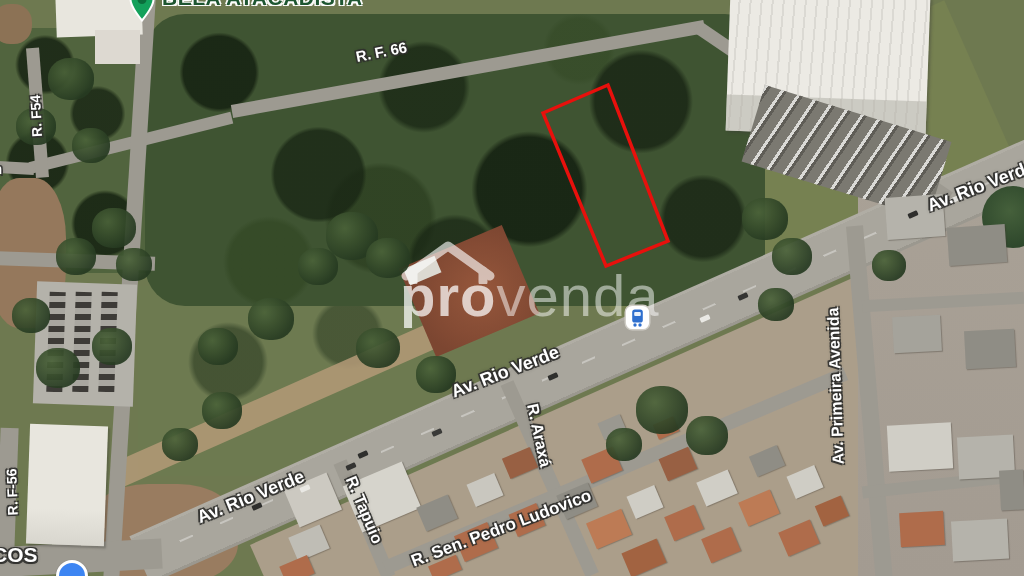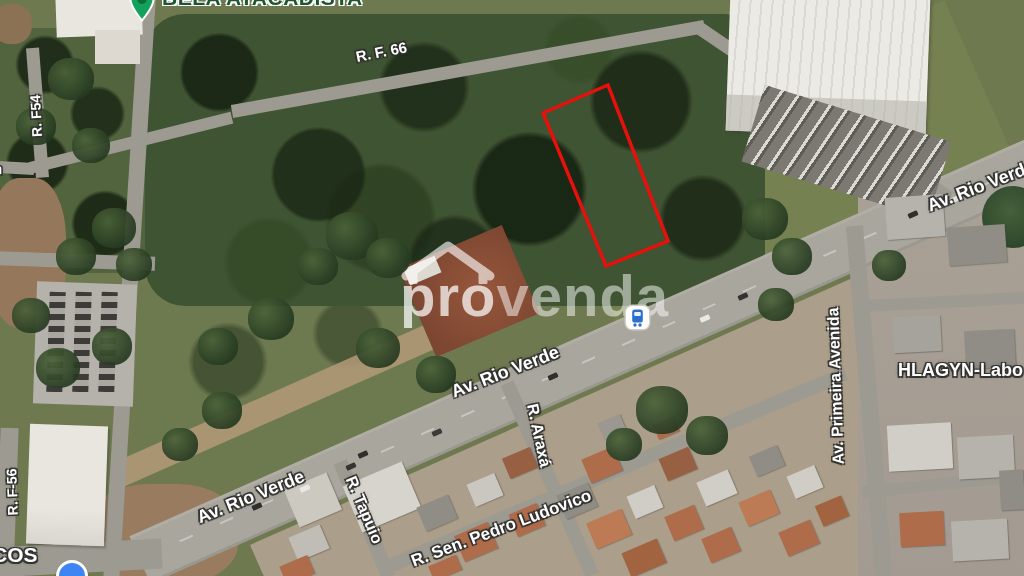--- a/index.html
+++ b/index.html
@@ -90,21 +90,21 @@
   #dealer-bldg{left:28px;top:425px;width:78px;height:120px;transform:rotate(2deg);
     background:linear-gradient(180deg,#e8e6de 0 70%,#d8d6ce);box-shadow:2px 2px 2px rgba(60,60,55,.35);}
   #tl-bldg{left:56px;top:-8px;width:86px;height:44px;transform:rotate(-2deg);background:#e8e6de;}
   #tl-annex{left:95px;top:30px;width:45px;height:34px;background:#ddd9d1;}
   
   #parcel-svg{position:absolute;inset:0;width:1024px;height:576px;pointer-events:none;}
   #parcel-svg polygon{fill:none;stroke:#e8100c;stroke-width:3.5;stroke-linejoin:miter;}
   #watermark{position:absolute;left:398px;top:238px;color:#fff;pointer-events:none;}
   #wm-text{position:absolute;left:2px;top:24px;font-size:58px;letter-spacing:1px;white-space:nowrap;}
   #wm-text .b{font-weight:700;opacity:.72;}
-  #wm-text .l{font-weight:700;opacity:.5;}
+  #wm-text .l{font-weight:400;opacity:.5;}
   #wm-house{position:absolute;left:0;top:0;opacity:.62;}
   
   .lbl{position:absolute;color:#fff;font-weight:700;white-space:nowrap;
     text-shadow:-1.5px -1.5px 0 rgba(48,48,46,.9),1.5px -1.5px 0 rgba(48,48,46,.9),
                 -1.5px 1.5px 0 rgba(48,48,46,.9),1.5px 1.5px 0 rgba(48,48,46,.9),
                 0 0 4px rgba(0,0,0,.45);}
   #lbl-rf66{left:356px;top:48px;font-size:15px;transform:rotate(-11deg);transform-origin:left center;}
   #lbl-rf54{left:-4px;top:108px;width:80px;text-align:center;font-size:14px;transform:rotate(-93deg);}
   #lbl-arv-c{left:452px;top:382px;font-size:18px;transform:rotate(-21deg);transform-origin:left center;}
   #lbl-arv-bl{left:198px;top:508px;font-size:18px;transform:rotate(-22deg);transform-origin:left center;}
@@ -280,19 +280,18 @@
   <div class="lbl" id="lbl-rf54">R. F54</div>
   <div class="lbl" id="lbl-arv-c">Av. Rio Verde</div>
   <div class="lbl" id="lbl-arv-bl">Av. Rio Verde</div>
   <div class="lbl" id="lbl-arv-tr">Av. Rio Verde</div>
   <div class="lbl" id="lbl-tapuio">R. Tapuio</div>
   <div class="lbl" id="lbl-araxa">R. Araxá</div>
   <div class="lbl" id="lbl-ludovico">R. Sen. Pedro Ludovico</div>
   <div class="lbl" id="lbl-primeira">Av. Primeira Avenida</div>
   <div class="lbl" id="lbl-rf56">R. F-56</div>
   <div class="lbl" id="lbl-hlagyn">
-    <div class="ln1">HLAGYN-Labo</div>
   </div>
   <div class="lbl" id="lbl-cos">COS</div>
   <div class="lbl" id="lbl-partial-n">n</div>
   <div id="lbl-top-poi">BELA ATACADISTA</div>
 
 </div>
 
 </body></html>

